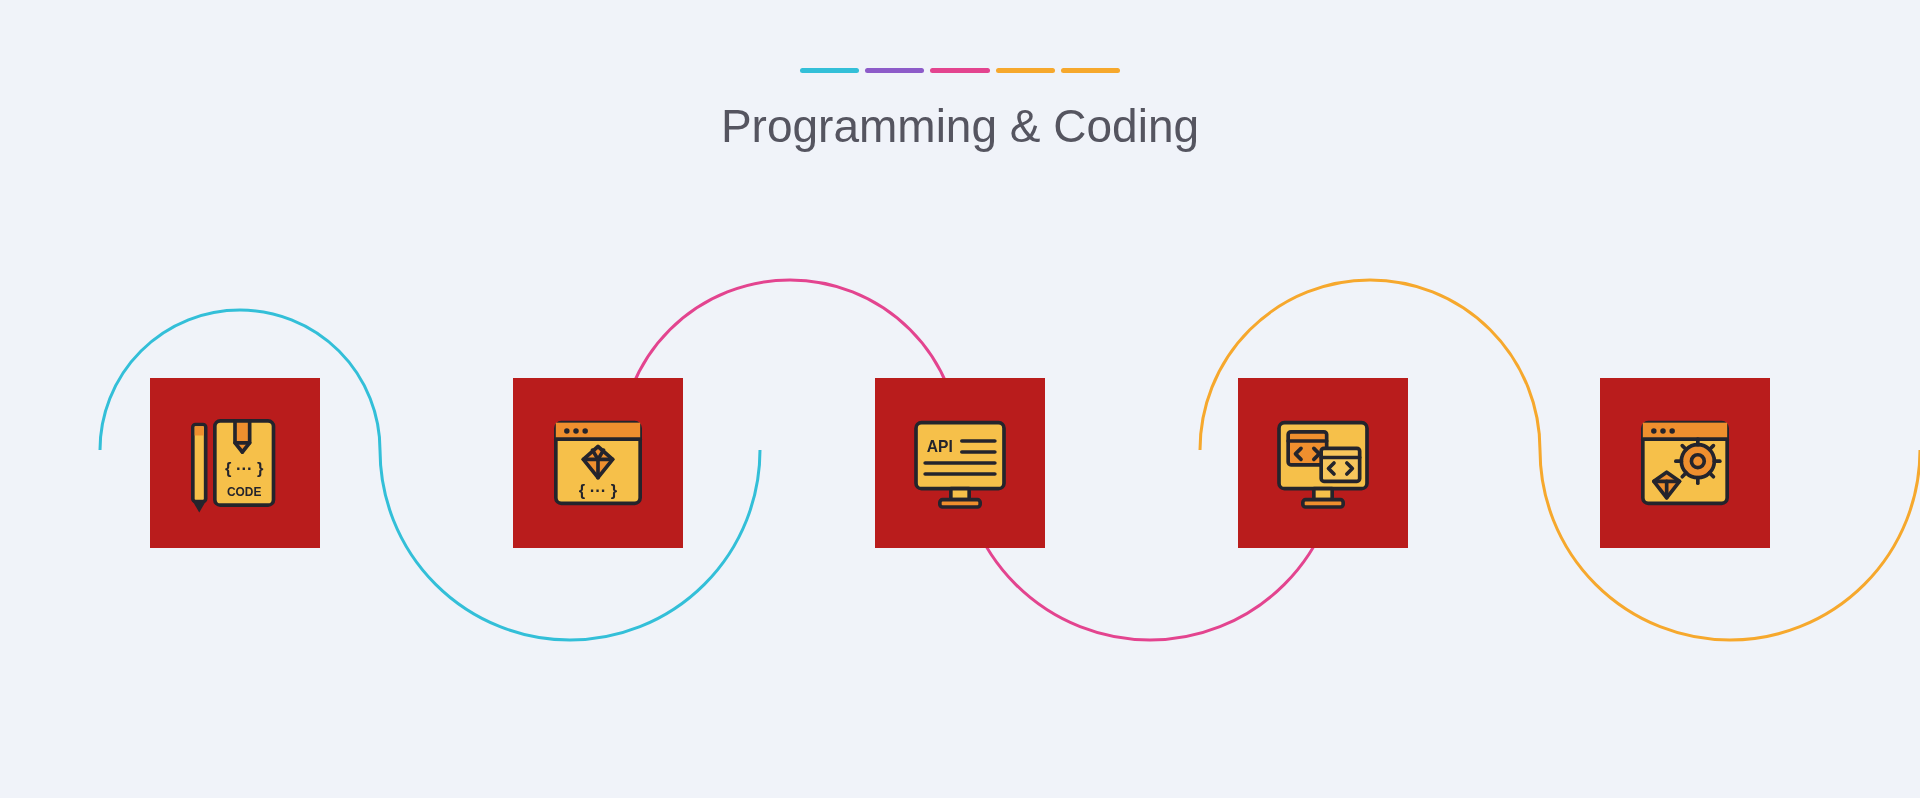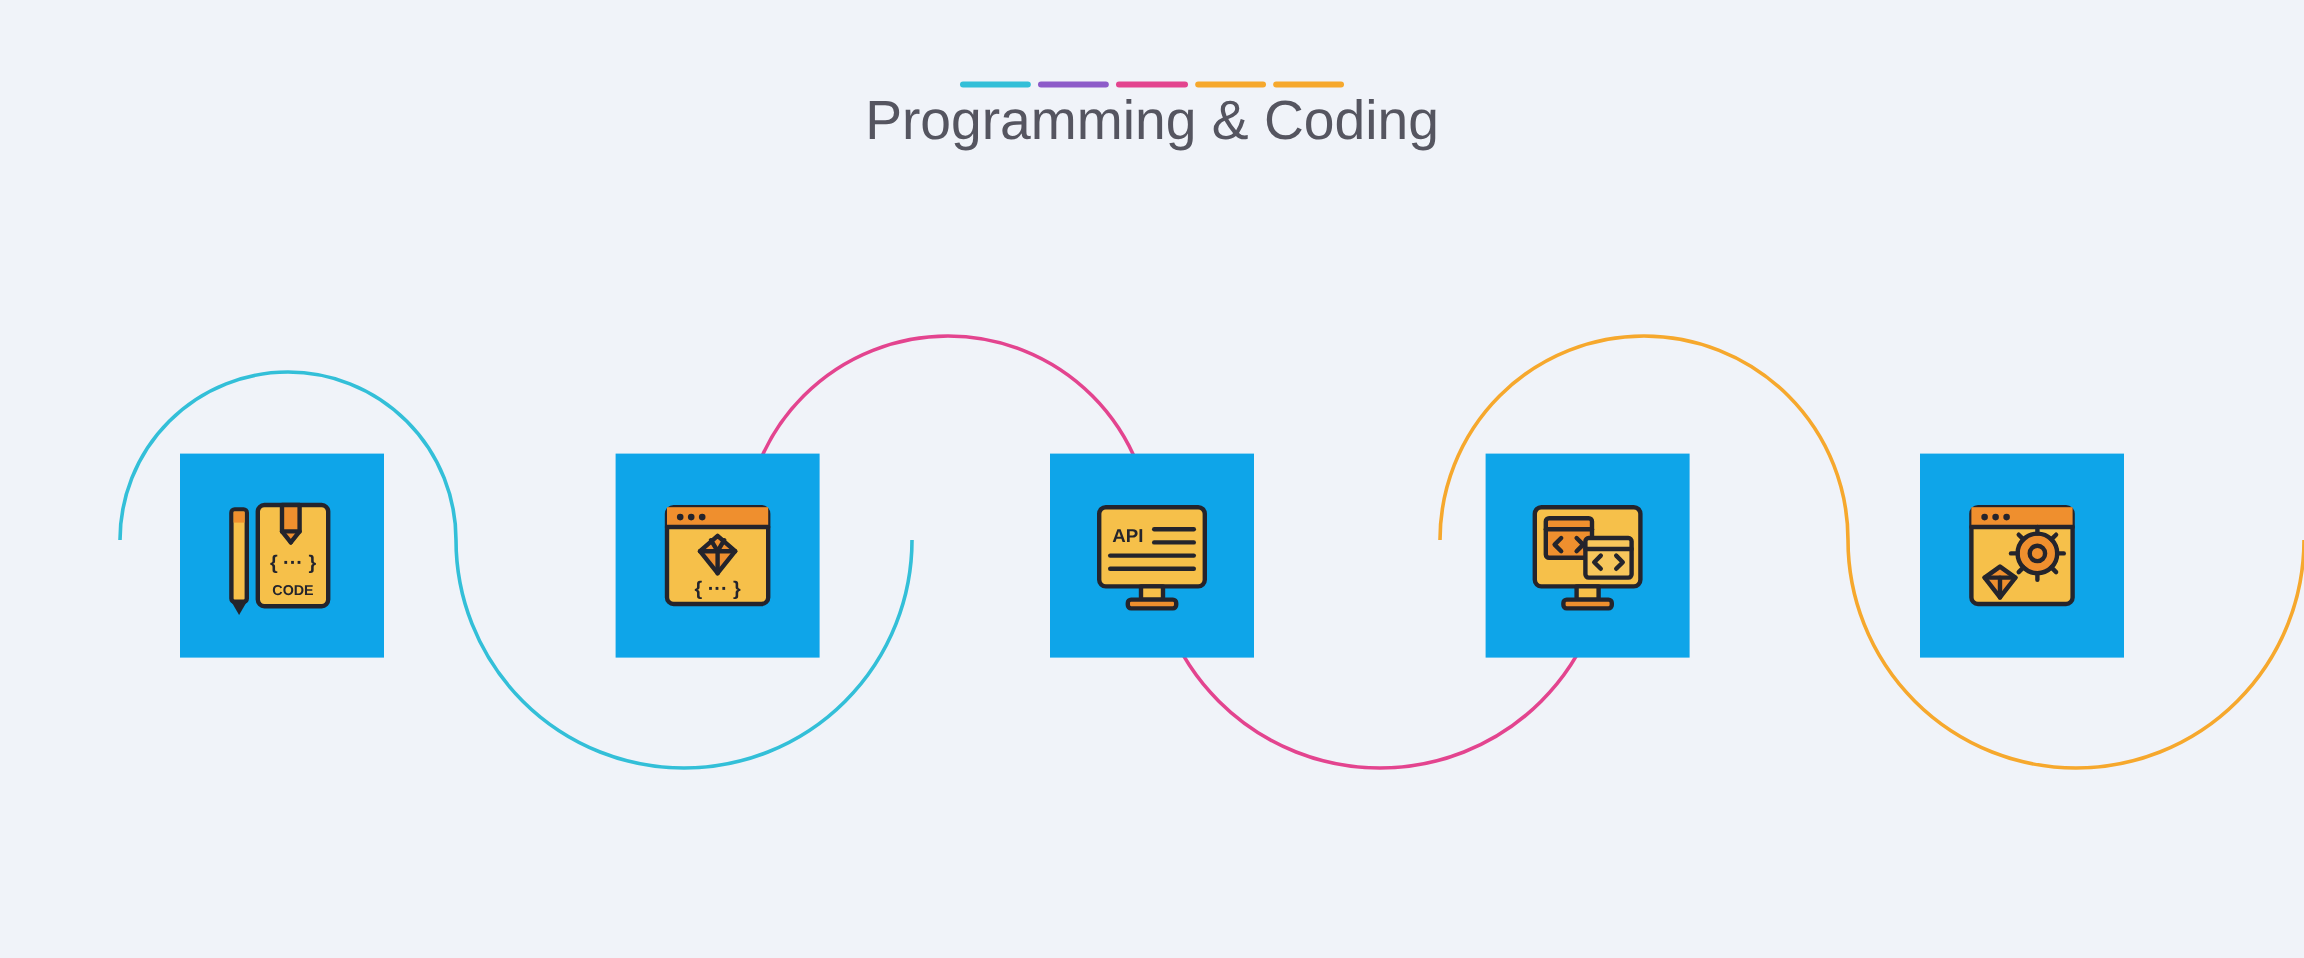--- a/index.html
+++ b/index.html
@@ -29,20 +29,21 @@
     gap: 6px;
     justify-content: center;
   }
   .underline span { flex: 1; height: 5px; border-radius: 3px; }
   .u1 { background: #33bfd8; }
   .u2 { background: #8d5bc9; }
   .u3 { background: #e3448f; }
   .u4 { background: #f6a82d; }
   .u5 { background: #f6a82d; }
   .title {
+    margin-top: 26px;
     font-size: 46px;
     font-weight: 400;
     color: #555560;
   }
   .wave {
     position: absolute;
     top: 260px;
     left: 0;
     width: 1920px;
     height: 420px;
@@ -53,21 +54,21 @@
     top: 378px;
     left: 0;
     width: 1920px;
     display: flex;
     justify-content: space-between;
     padding: 0 150px;
   }
   .card {
     width: 170px;
     height: 170px;
-    background: #0ea5e9;
+    background: #b91c1c;
     display: flex;
     align-items: center;
     justify-content: center;
   }
   .card svg { width: 110px; height: 110px; }
   .stroke { fill: none; stroke: #24242c; stroke-width: 4; stroke-linecap: round; stroke-linejoin: round; }
   .fillYellow { fill: #f6c04a; }
   .fillOrange { fill: #ef8f2e; }
   .fillDark { fill: #24242c; }
   .txt { font-family: Arial, sans-serif; font-weight: 700; fill: #24242c; }

